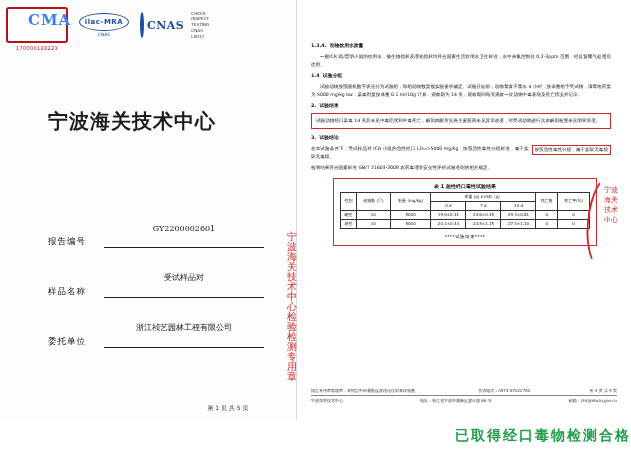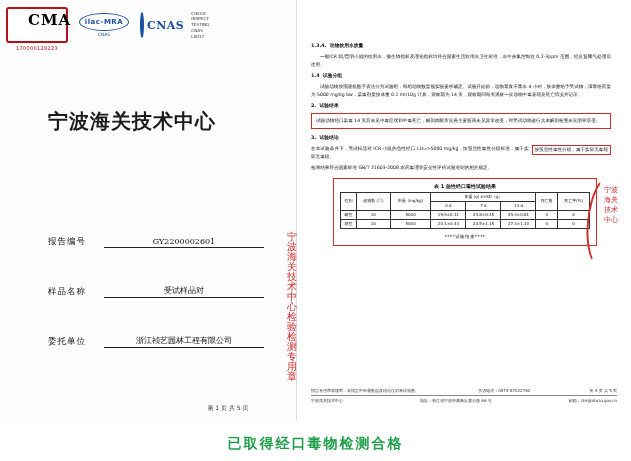--- a/index.html
+++ b/index.html
@@ -22,21 +22,21 @@
   .logo-strip{
     position:absolute;left:6px;top:4px;width:230px;height:42px;
     display:flex;align-items:center;gap:10px;
   }
   .cma-badge{
     width:58px;height:32px;border:2px solid #b3121a;border-radius:3px;
     position:relative;background:#fff;
   }
   .cma-badge .cma-text{
     position:absolute;left:0;right:0;top:2px;text-align:center;
-    font-size:15px;font-weight:bold;color:#000000;letter-spacing:1px;
+    font-size:15px;font-weight:bold;color:#3b82f6;letter-spacing:1px;
     font-family:"DejaVu Serif","Liberation Serif",serif;
     margin-left:20px;
   }
   .cma-badge .cma-num{
     position:absolute;left:-4px;right:-4px;bottom:-10px;text-align:center;
     font-size:5px;color:#b3121a;letter-spacing:.3px;
   }
   .ilac-badge{
     width:52px;height:26px;display:flex;flex-direction:column;align-items:center;justify-content:center;
   }
@@ -78,21 +78,21 @@
   .fields{position:absolute;left:48px;top:230px;width:216px;}
   .field-row{
     display:flex;align-items:flex-end;margin-bottom:32px;height:18px;
   }
   .field-label{
     font-size:8.5px;color:#111;width:56px;flex:none;letter-spacing:1px;
     font-family:"DejaVu Serif","Liberation Serif",serif;
   }
   .field-value{
     flex:1;border-bottom:1px solid #222;font-size:8px;color:#111;
-    text-align:center;padding-bottom:1px;
+    text-align:center;padding-bottom:14px;
     font-family:"DejaVu Serif","Liberation Serif",serif;
   }
 
   
   .seal-arc{
     position:absolute;left:272px;top:225px;width:40px;height:86px;
     border:2px solid #d02a2a;border-radius:50%;
     border-left-color:transparent;border-top-color:transparent;border-bottom-color:transparent;
     transform:rotate(-6deg);
     pointer-events:none;
@@ -165,22 +165,22 @@
 
   .rp-footer{
     position:absolute;left:14px;right:14px;bottom:18px;
     font-size:4px;color:#333;
   }
   .rp-footer .line1{display:flex;justify-content:space-between;border-bottom:0.6px solid #888;padding-bottom:2px;}
   .rp-footer .line2{display:flex;justify-content:space-between;padding-top:2px;}
 
   
   .caption{
-    position:absolute;left:0;right:0;bottom:8px;
-    text-align:center;
+    position:absolute;left:0;right:0;bottom:16px;
+    text-align:right;
     color:#1f9e4a;
     font-size:14px;font-weight:bold;letter-spacing:2px;
     font-family:"DejaVu Serif","Liberation Serif",serif;
   }
 </style>
 </head>
 <body>
 
 <div class="page">
 

